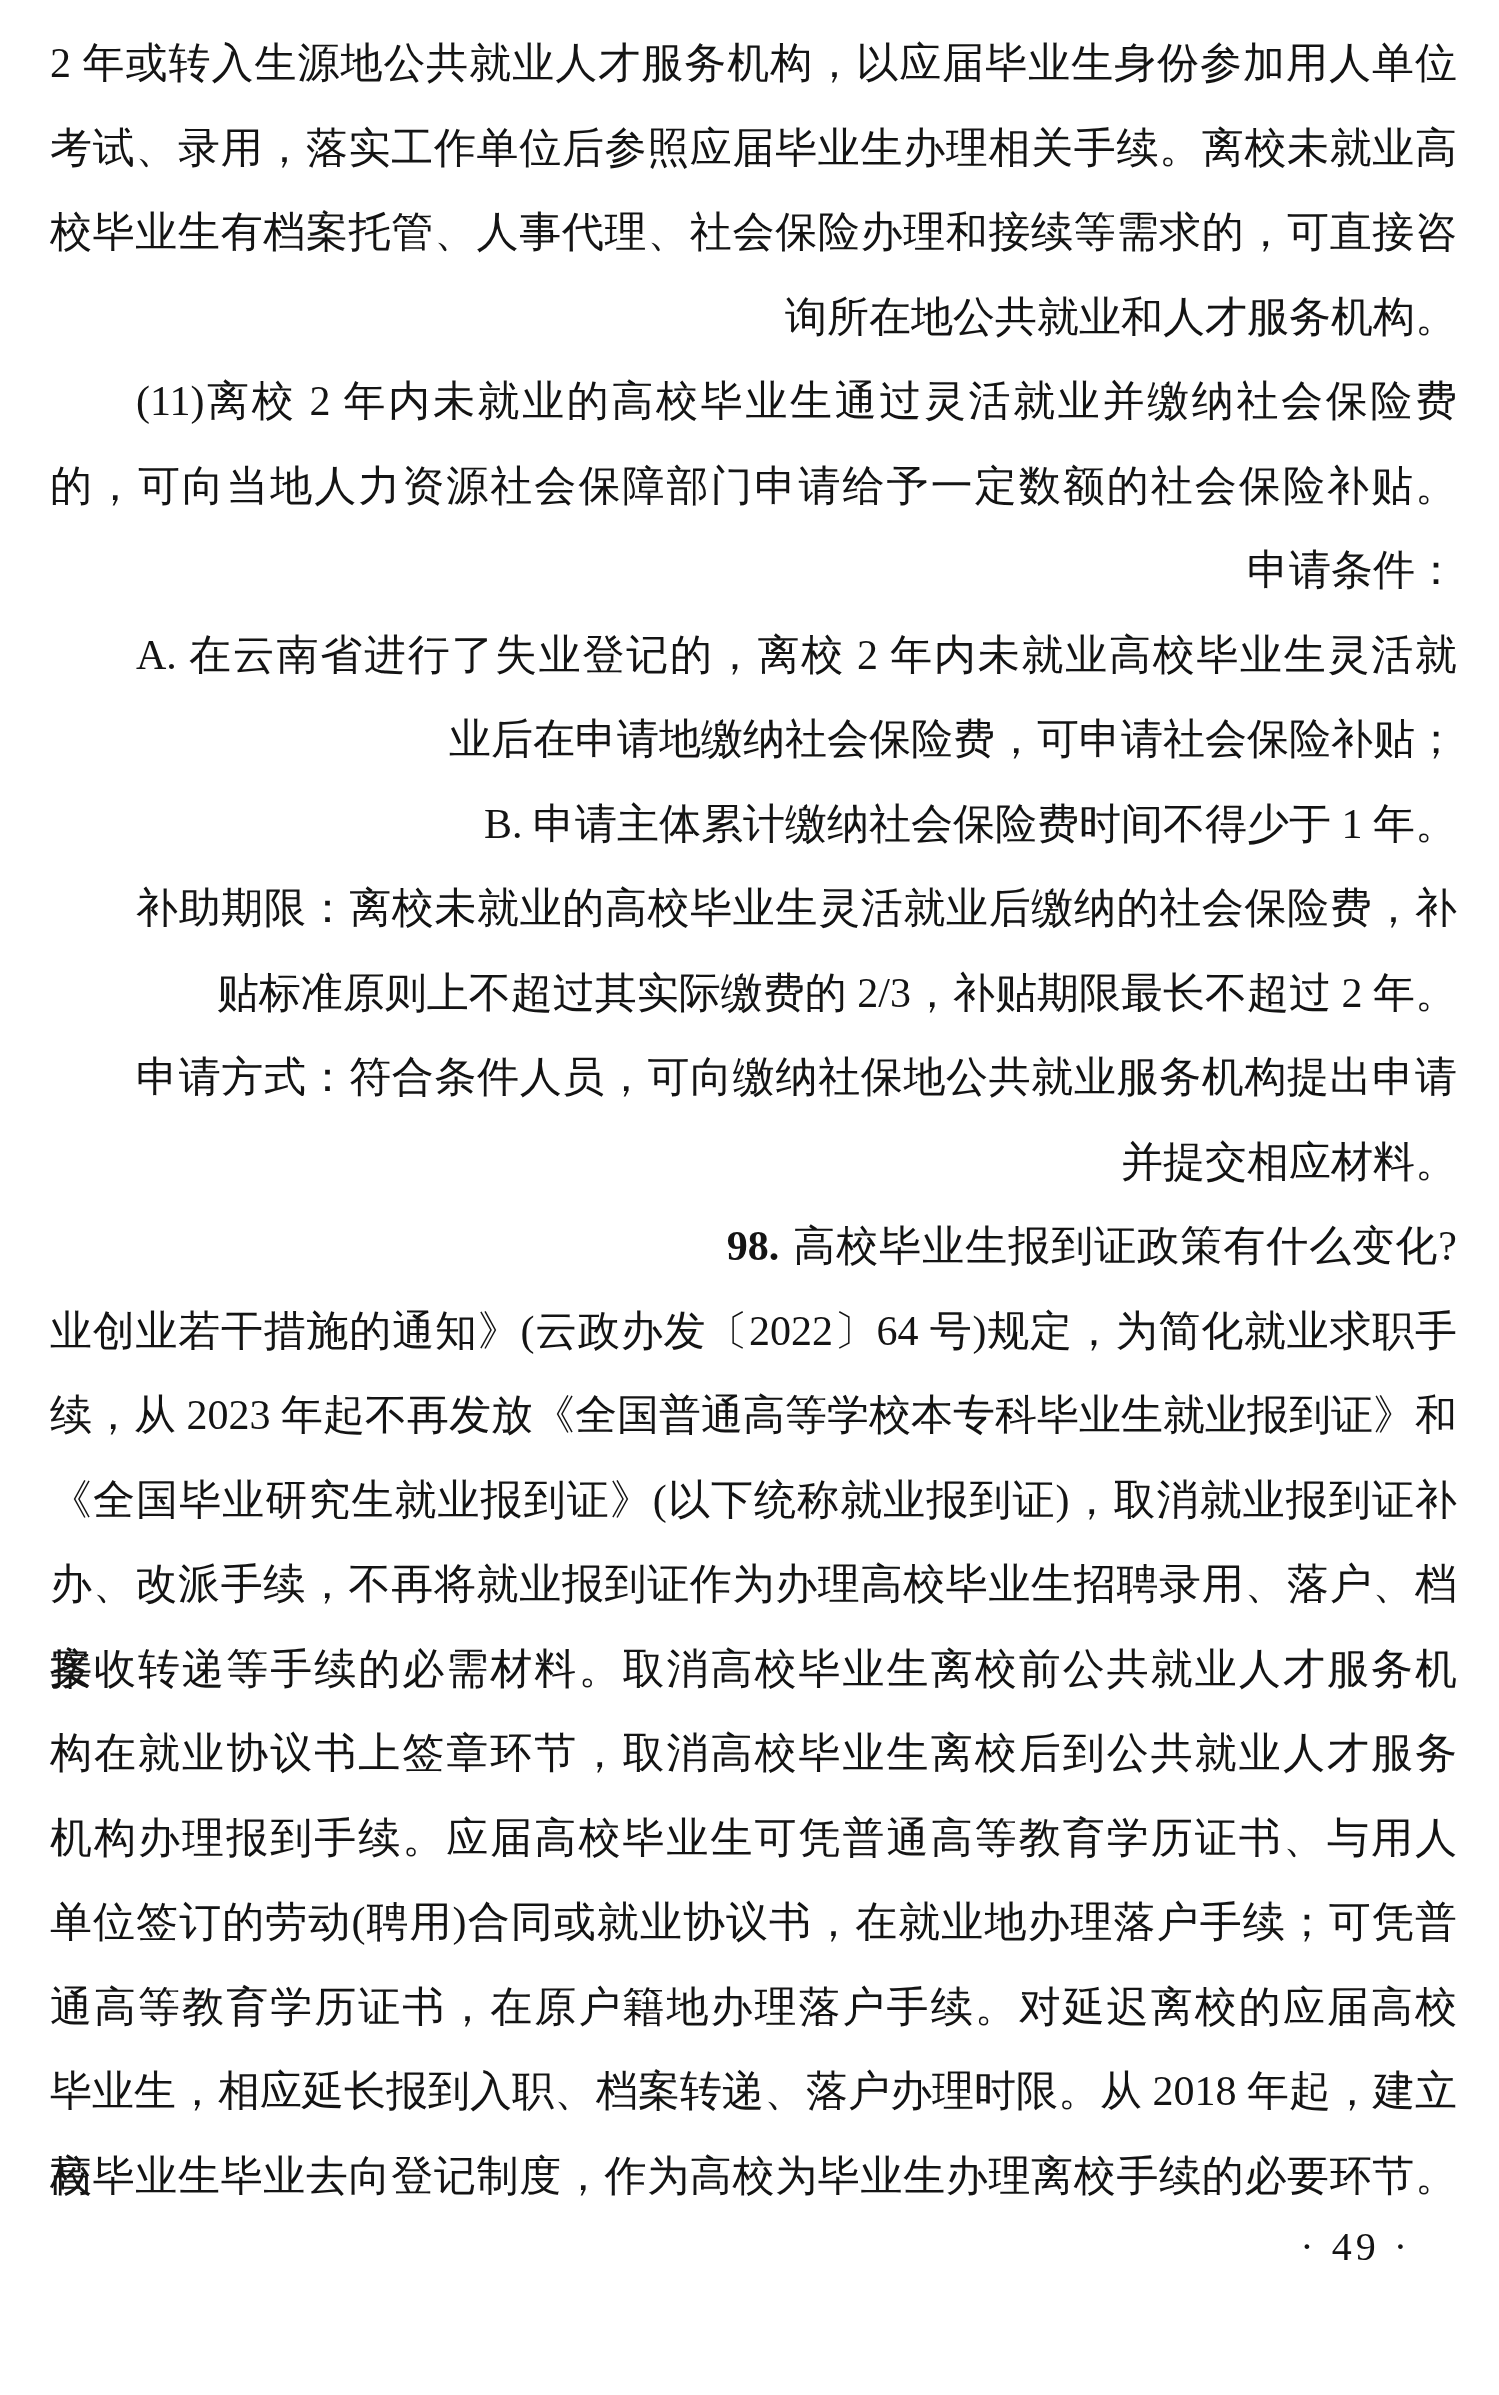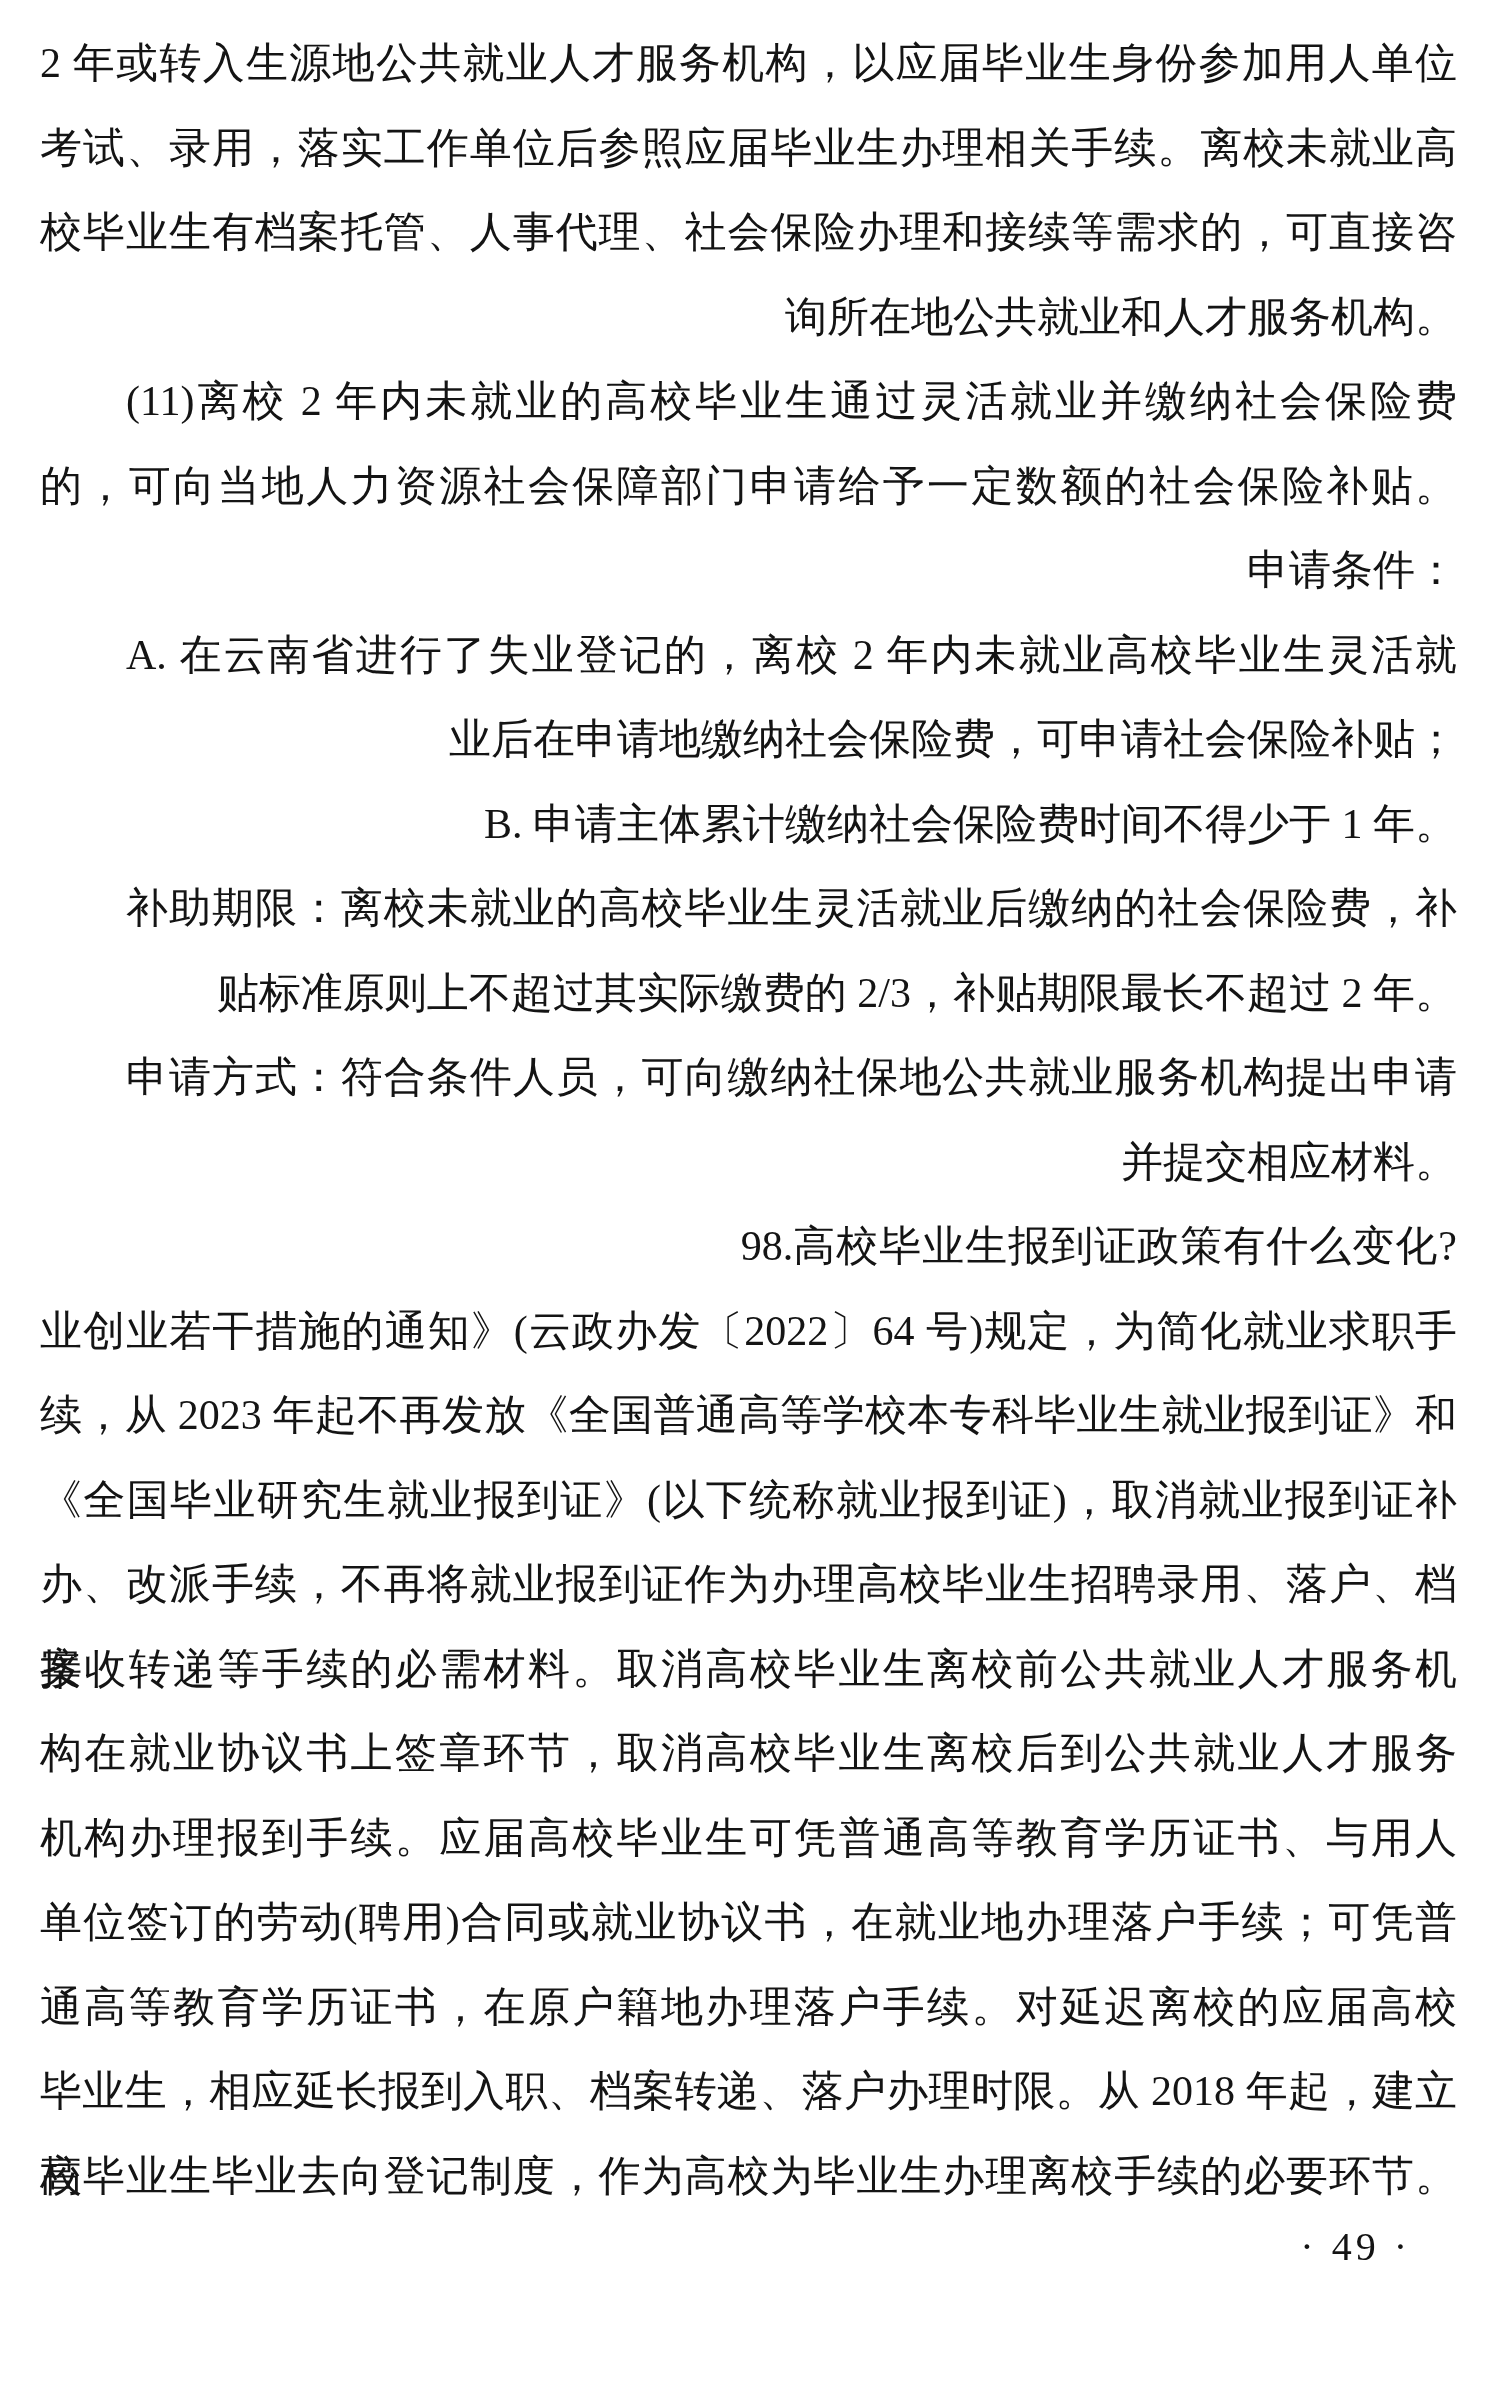--- a/index.html
+++ b/index.html
@@ -8,21 +8,21 @@
   }
   body {
     width: 1499px;
     height: 2395px;
     background: #ffffff;
     color: #141414;
     font-family: "Liberation Serif", "DejaVu Serif", serif;
     overflow: hidden;
   }
   .content {
-    padding: 21px 42px 0 40px;
+    padding: 21px 42px 0 50px;
   }
   .line {
     font-size: 42px;
     line-height: 84.5px;
     height: 84.5px;
     text-align: right;
     overflow: visible;
   }
   
   .line.j {
@@ -35,22 +35,22 @@
     text-indent: 86px;
   }
   
   .heading .q-text {
     font-family: "Liberation Sans", "DejaVu Sans", sans-serif;
     font-weight: 400;
     letter-spacing: 1px;
   }
   .heading .q-num {
     font-family: "Liberation Serif", "DejaVu Serif", serif;
-    font-weight: 400;
-    margin-right: 0;
+    font-weight: 700;
+    margin-right: 14px;
   }
   .heading .q-mark {
     font-family: "Liberation Serif", "DejaVu Serif", serif;
     font-weight: 400;
   }
   .ans-prefix {
     font-family: "Liberation Sans", "DejaVu Sans", sans-serif;
     font-weight: 700;
   }
   .page-num {

